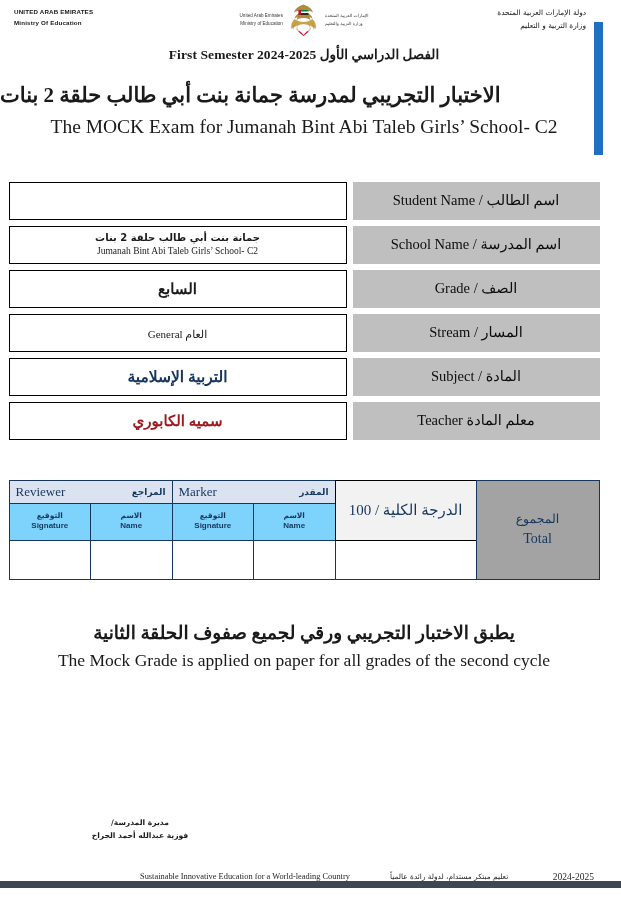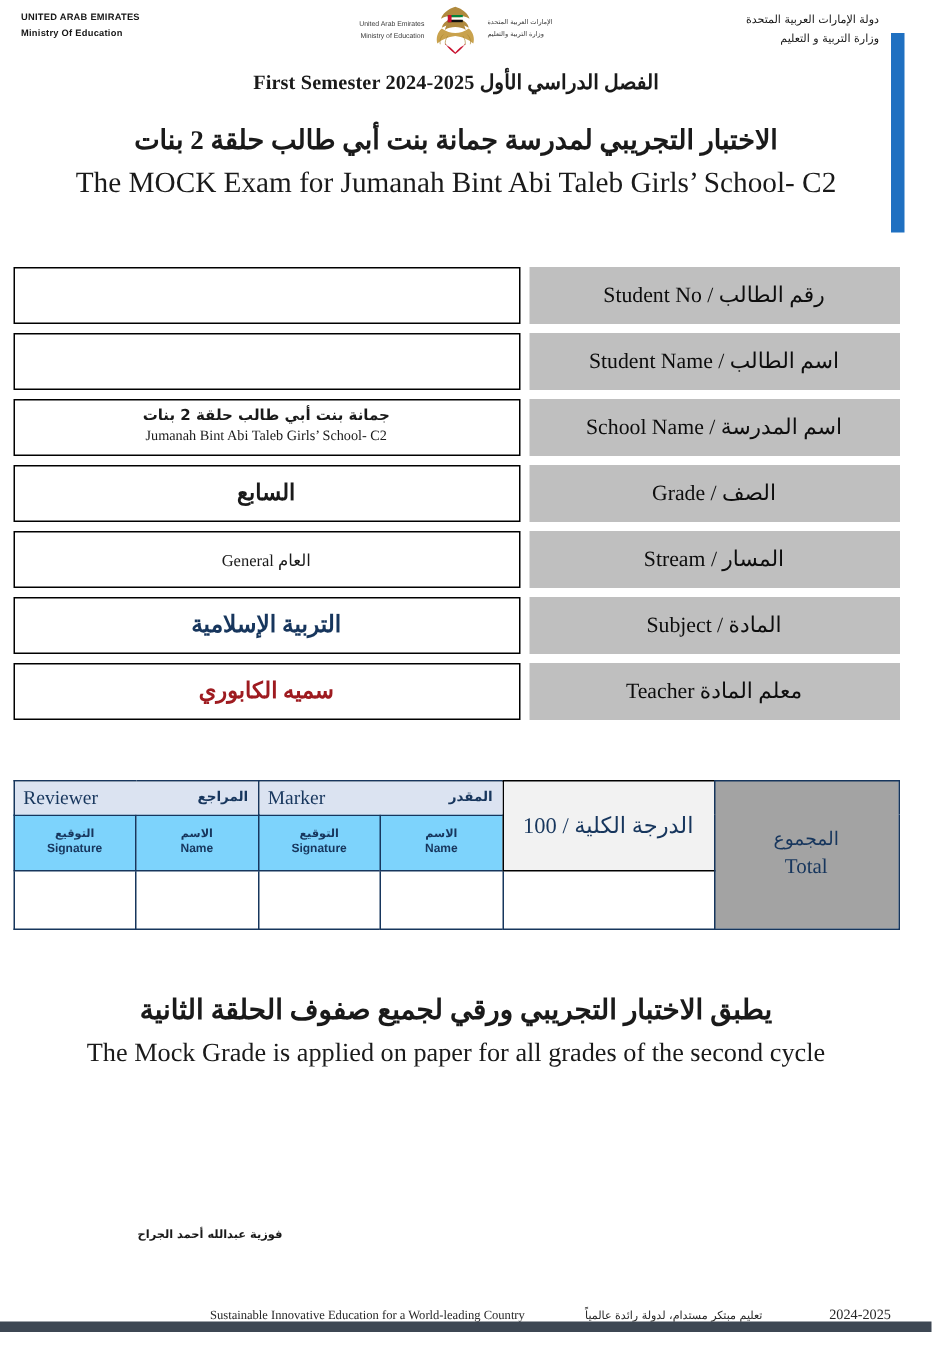--- a/index.html
+++ b/index.html
@@ -101,23 +101,23 @@
     text-align: center;
     margin-top: 6px;
     font-size: 13.5px;
     font-weight: bold;
     direction: rtl;
     letter-spacing: 0.1px;
   }
   .semester .en { direction: ltr; unicode-bidi: isolate; }
 
   .title-ar {
-    text-align: center;
+    text-align: left;
     margin-top: 18px;
-    font-size: 18px;
+    font-size: 21px;
     font-weight: bold;
     direction: rtl;
     line-height: 1.35;
   }
   .title-en {
     text-align: center;
     margin-top: 5px;
     font-size: 19.5px;
     line-height: 1.3;
   }
@@ -389,29 +389,20 @@
     <span>الفصل الدراسي الأول</span>
     <span class="en">First Semester 2024-2025</span>
   </div>
 
   <div class="title-ar">الاختبار التجريبي لمدرسة جمانة بنت أبي طالب حلقة 2 بنات</div>
   <div class="title-en">The MOCK Exam for Jumanah Bint Abi Taleb Girls’ School- C2</div>
 
   <table class="info-table">
     <tbody>
 
-      <tr>
-        <td class="lbl-cell">
-          <span class="slashed">رقم الطالب / Student No</span>
-        </td>
-        <td class="gap-cell"></td>
-        <td class="val-cell">
-          <span class="val-ar"></span>
-        </td>
-      </tr>
 
       <tr>
         <td class="lbl-cell">
           <span class="slashed">اسم الطالب / Student Name</span>
         </td>
         <td class="gap-cell"></td>
         <td class="val-cell">
           <span class="val-ar"></span>
         </td>
       </tr>
@@ -522,20 +513,21 @@
           <td class="gt-blank"></td>
         </tr>
       </tbody>
     </table>
   </div>
 
   <div class="note-ar">يطبق الاختبار التجريبي ورقي لجميع صفوف الحلقة الثانية</div>
   <div class="note-en">The Mock Grade is applied on paper for all grades of the second cycle</div>
 
   <div class="sign-block">
+    <div>مديرة المدرسة/</div>
     <div>فوزية عبدالله أحمد الجراح</div>
   </div>
 
   <div class="footer">
     <div class="footer-en">Sustainable Innovative Education for a World-leading Country</div>
     <div class="footer-ar">تعليم مبتكر مستدام، لدولة رائدة عالمياً</div>
     <div class="footer-year">2024-2025</div>
     <div class="footer-bar"></div>
   </div>
 

